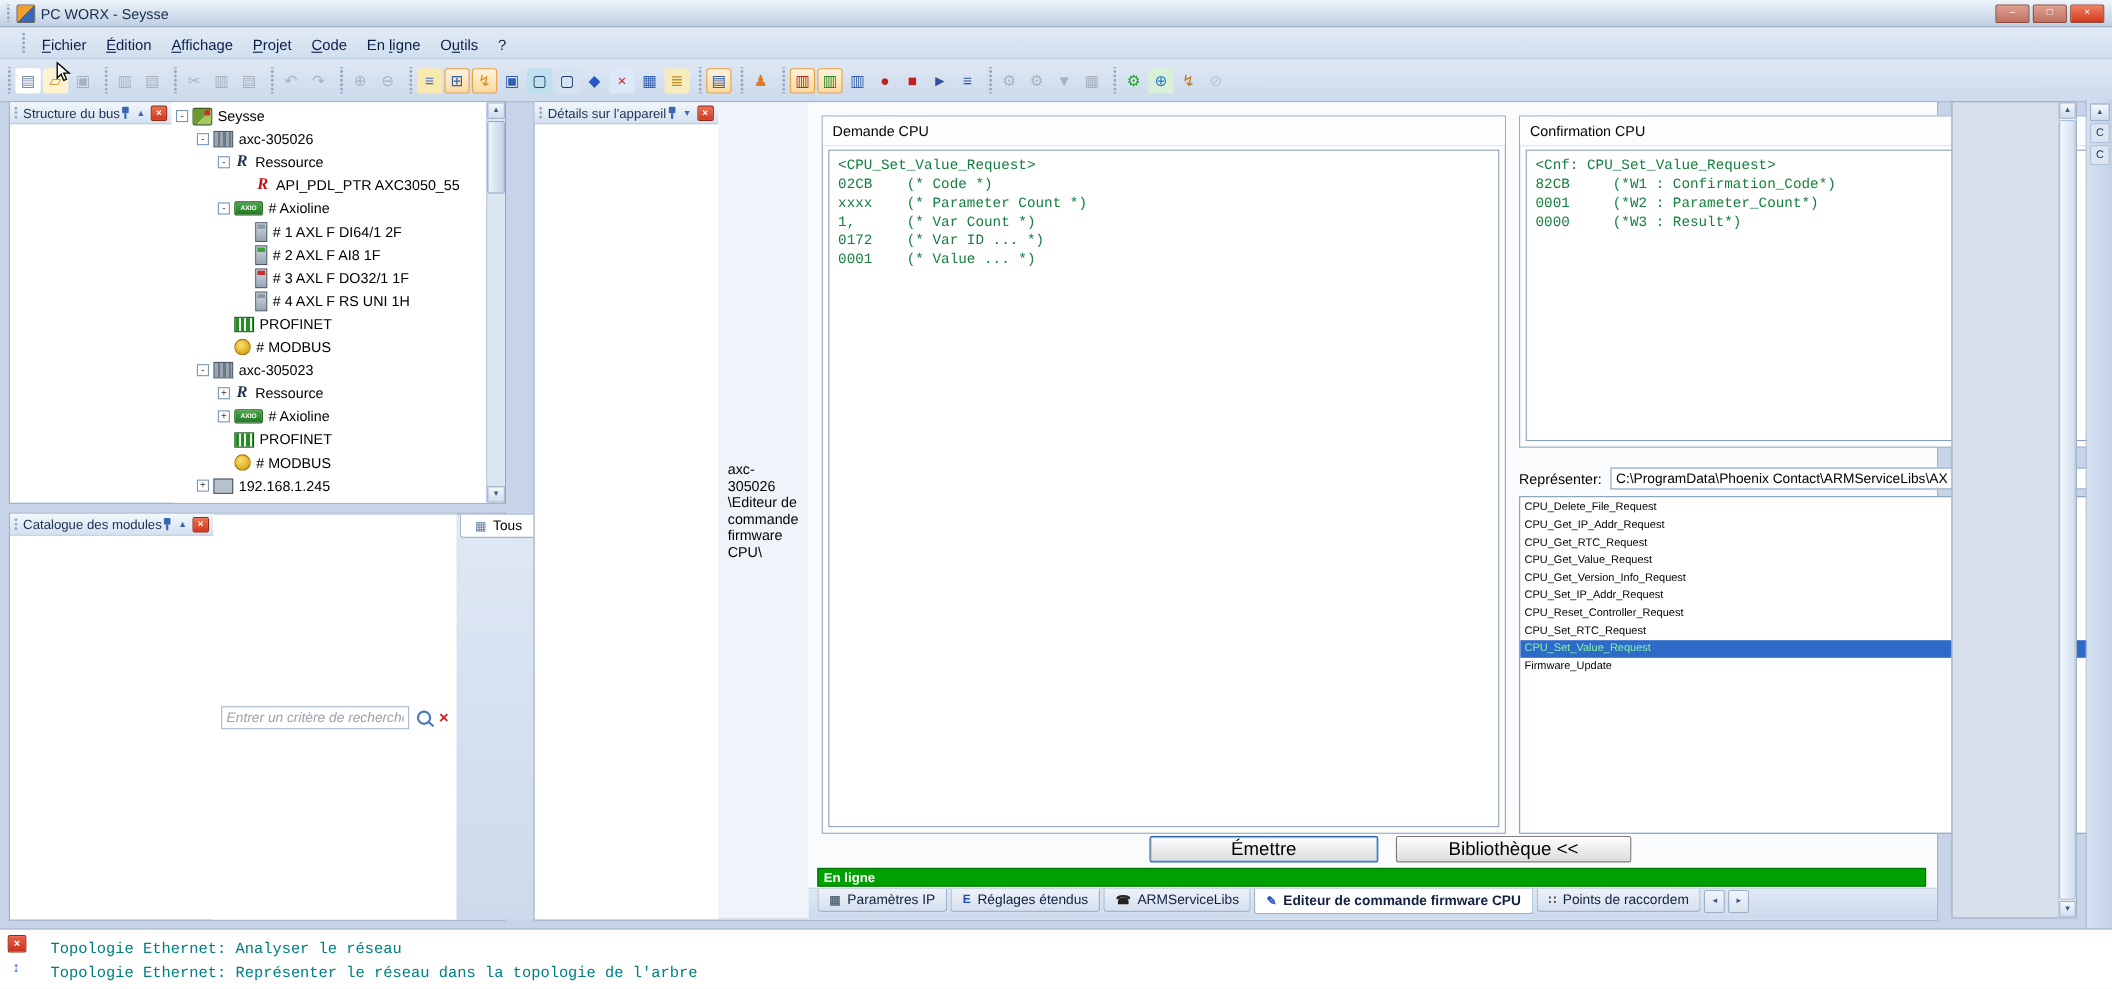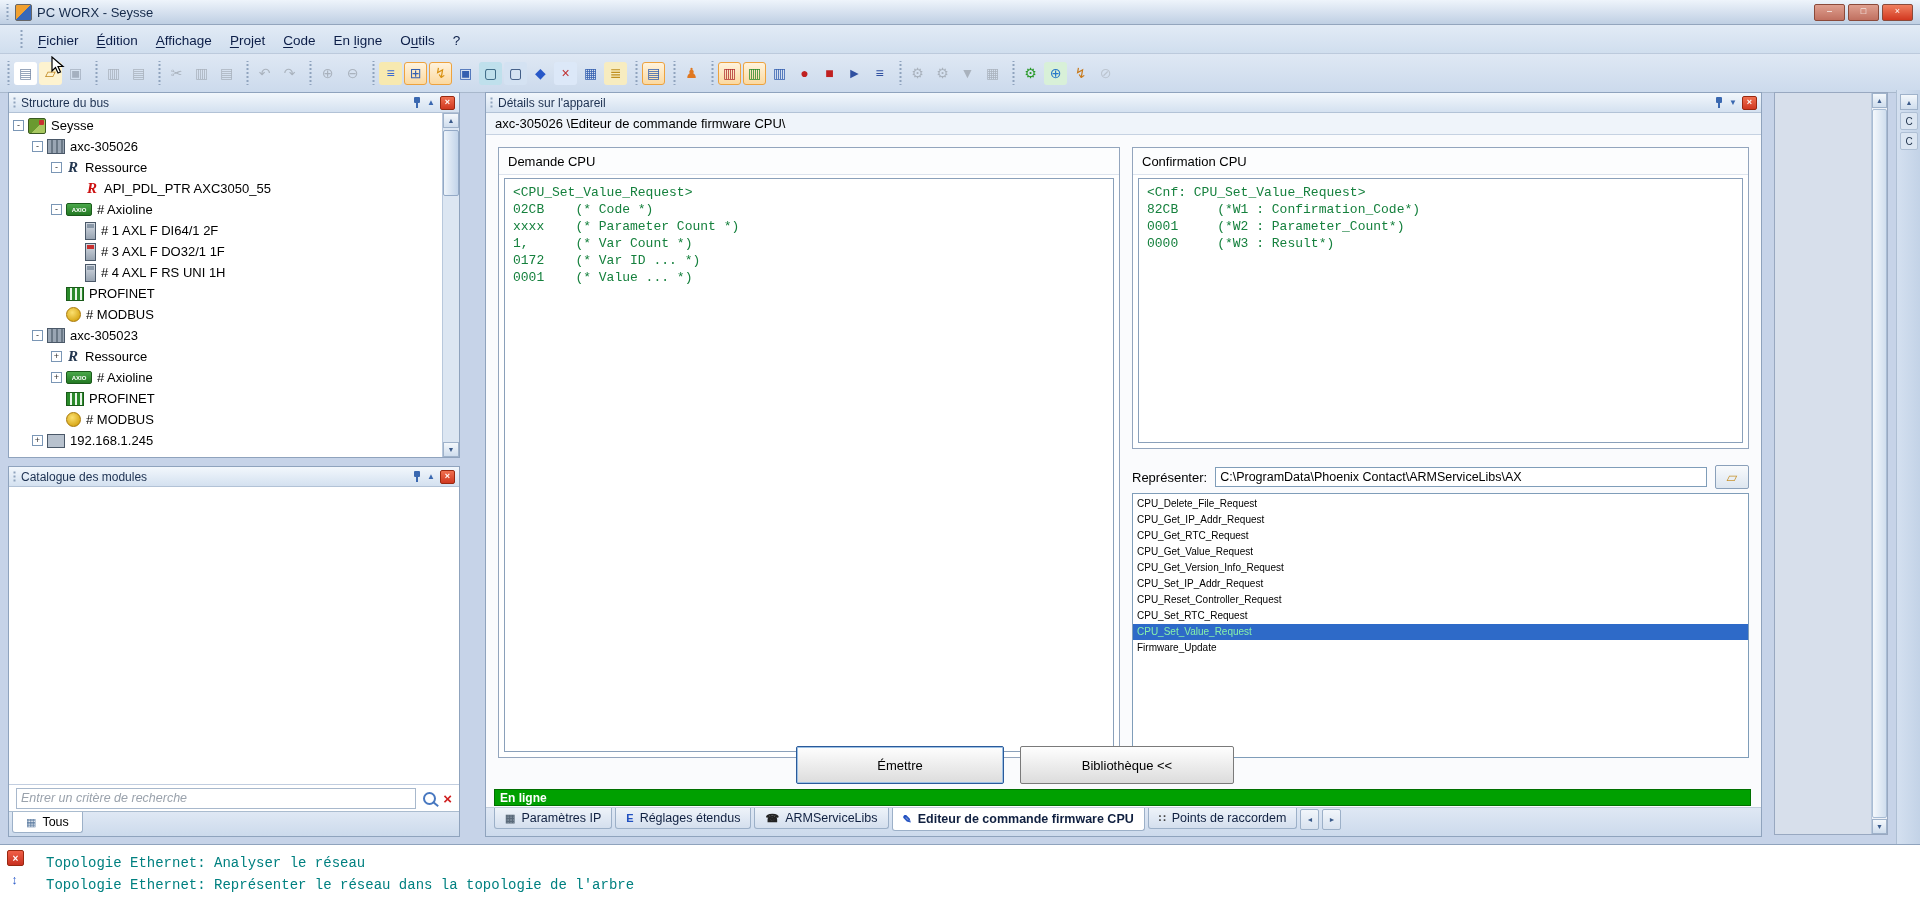--- a/index.html
+++ b/index.html
@@ -33,21 +33,21 @@
            border-bottom:1px solid #a8b8cc;padding-left:3px}
   .toolbar .dots{height:24px;margin:0 3px;align-self:center}
   .tb-group{display:flex;align-items:center;gap:2px;padding-right:4px}
   .tb-icon{width:23px;height:23px;border-radius:3px;display:flex;align-items:center;justify-content:center;
            font-size:14px;box-sizing:border-box}
   .tb-icon.pressed{border:1px solid #eda23e;background:linear-gradient(#fff3dd,#fbd9a0)}
   .tb-icon.disabled{opacity:.38;filter:grayscale(70%)}
 
   
   .workspace{position:absolute;left:0;right:0;top:90px;bottom:54px}
-  .panel{position:absolute;border:1px solid #8fa3bd;background:#fff;display:flex;flex-direction:column;box-sizing:border-box}
+  .panel{position:absolute;border:1px solid #8fa3bd;background:#fff;display:flex;flex-direction:row;box-sizing:border-box}
   .panel-header{height:19px;flex:0 0 19px;background:linear-gradient(#f2f7fc,#d4e1f0);border-bottom:1px solid #b2c2d6;
                 display:flex;align-items:center;padding:0 3px;font-size:12px;color:#1c3050}
   .panel-header .dots{height:13px;margin-right:4px;align-self:center}
   .ph-title{white-space:nowrap}
   .ph-buttons{margin-left:auto;display:flex;align-items:center;gap:5px;padding-right:1px}
   .pin-btn{width:10px;height:13px;position:relative}
   .pin-btn::before{content:"";position:absolute;left:2px;top:1px;width:6px;height:6px;background:#3a68b0;border-radius:1px}
   .pin-btn::after{content:"";position:absolute;left:4px;top:7px;width:2px;height:5px;background:#3a68b0}
   .tri-btn{color:#3a68b0;font-size:8px;line-height:8px}
   .ph-close{width:13px;height:12px;background:linear-gradient(#f07050,#d03820);border:1px solid #982810;border-radius:2px;
@@ -118,22 +118,22 @@
   .lib-row{position:absolute;left:646px;top:330px;width:617px;height:24px;display:flex;align-items:center}
   .lib-label{flex:0 0 auto;margin-right:8px;font-size:13px}
   .lib-path{flex:1;height:20px;border:1px solid #7f9db9;background:#fff;font-size:12.5px;padding:0 4px;
             font-family:inherit;box-sizing:border-box;margin-right:8px;color:#000}
   .browse-btn{flex:0 0 32px;height:22px;border:1px solid #8aa0ba;border-radius:2px;display:flex;align-items:center;
               justify-content:center;background:linear-gradient(#f8fafc,#dde6f0);color:#c89430;font-size:14px}
   .library-list{position:absolute;left:646px;top:358px;width:617px;bottom:78px;border:1px solid #7f9db9;background:#fff;
                 overflow:hidden;padding-top:2px;box-sizing:border-box}
   .lib-item{height:16px;line-height:16px;font-size:10px;padding:0 4px;white-space:nowrap}
   .lib-item.selected{background:#2e6ac8;color:#86efac}
-  .btn{position:absolute;height:38px;border:1px solid #7a7a7a;border-radius:2px;box-sizing:border-box;
-       background:linear-gradient(#fefefe,#dcdcdc);font-size:13px;display:flex;align-items:center;justify-content:center}
+  .btn{position:absolute;height:24px;border:1px solid #7a7a7a;border-radius:2px;box-sizing:border-box;
+       background:linear-gradient(#fefefe,#dcdcdc);font-size:17px;display:flex;align-items:center;justify-content:center}
   #emit-btn{left:310px;bottom:52px;width:208px;border:1px solid #2a5a9a;box-shadow:0 0 0 1px #9cc0e4 inset}
   #libtoggle-btn{left:534px;bottom:52px;width:214px}
   .status-bar{position:absolute;left:8px;right:10px;bottom:30px;height:17px;background:#00a000;border:1px solid #007000;
               color:#fff;font-size:12px;font-weight:bold;display:flex;align-items:center;padding-left:5px;box-sizing:border-box}
   .tabs-band{position:absolute;left:0;right:0;bottom:0;height:28px;background:linear-gradient(#dfe8f4,#ccdaec);
              border-top:1px solid #c2cedd;display:flex;align-items:flex-start;padding:0 8px}
   .dtabs{display:flex;align-items:flex-start;gap:3px;flex:0 1 auto;overflow:hidden}
   .dtab{display:flex;align-items:center;gap:6px;padding:0 10px;height:21px;box-sizing:border-box;white-space:nowrap;
         background:linear-gradient(#eef3f9,#d4dfee);border:1px solid #9cb0c8;border-top:none;border-radius:0 0 3px 3px;
         font-size:12.5px;color:#102040}
@@ -313,20 +313,26 @@
               <span class="t-indent" data-name="tree-indent" style="width: 38px;"></span>
               <span class="t-exp" data-name="tree-expander">-</span>
               <span class="t-icon axioline-icon" data-name="axioline-icon">AXIO</span>
               <span class="t-label" data-name="tree-node-label"># Axioline</span>
             </div>
             <div class="tree-row" data-name="tree-node-1-axl-f-di64-1-2f">
               <span class="t-indent" data-name="tree-indent" style="width: 57px;"></span>
               <span class="t-exp hidden" data-name="tree-spacer"></span>
               <span class="t-icon module-icon" data-name="module-icon" style="--accent: #8a98a8;"></span>
               <span class="t-label" data-name="tree-node-label"># 1 AXL F DI64/1 2F</span>
+            </div>
+            <div class="tree-row" data-name="tree-node-2-axl-f-ai8-1f">
+              <span class="t-indent" data-name="tree-indent" style="width: 57px;"></span>
+              <span class="t-exp hidden" data-name="tree-spacer"></span>
+              <span class="t-icon module-icon" data-name="module-icon" style="--accent: #3aa03a;"></span>
+              <span class="t-label" data-name="tree-node-label"># 2 AXL F AI8 1F</span>
             </div>
             <div class="tree-row" data-name="tree-node-3-axl-f-do32-1-1f">
               <span class="t-indent" data-name="tree-indent" style="width: 57px;"></span>
               <span class="t-exp hidden" data-name="tree-spacer"></span>
               <span class="t-icon module-icon" data-name="module-icon" style="--accent: #c83030;"></span>
               <span class="t-label" data-name="tree-node-label"># 3 AXL F DO32/1 1F</span>
             </div>
             <div class="tree-row" data-name="tree-node-4-axl-f-rs-uni-1h">
               <span class="t-indent" data-name="tree-indent" style="width: 57px;"></span>
               <span class="t-exp hidden" data-name="tree-spacer"></span>

